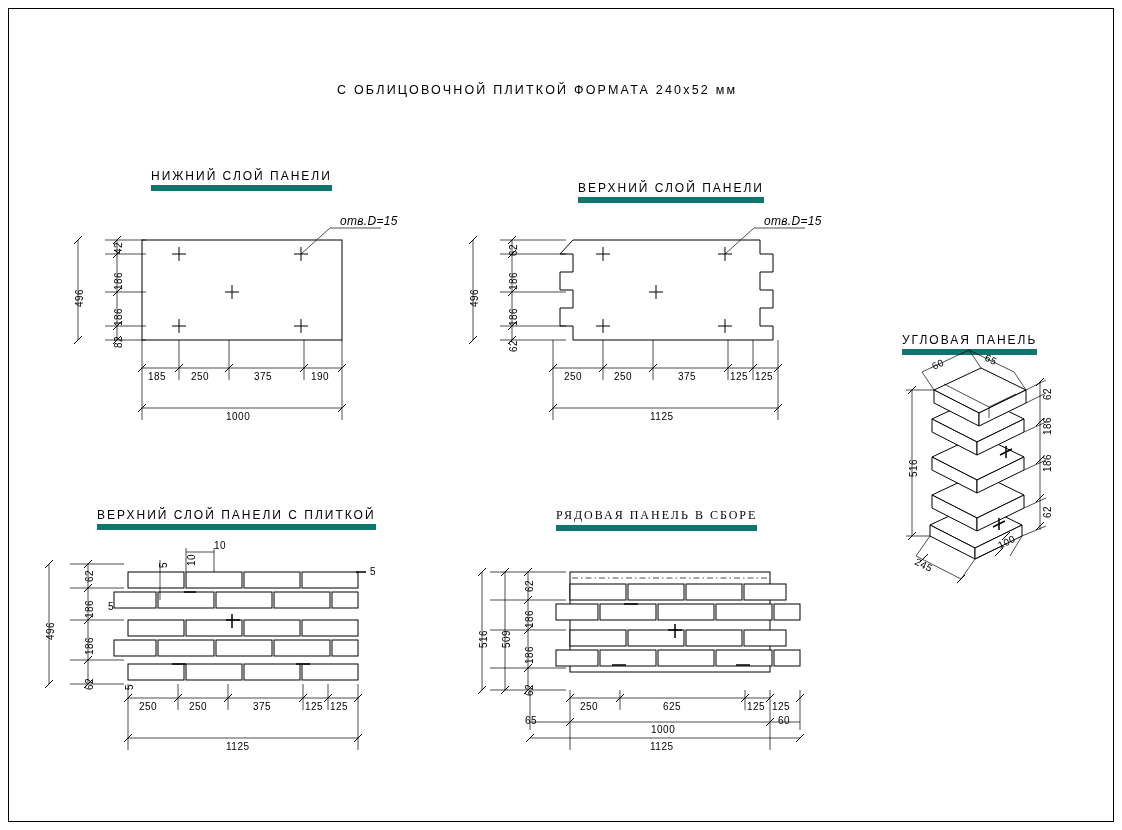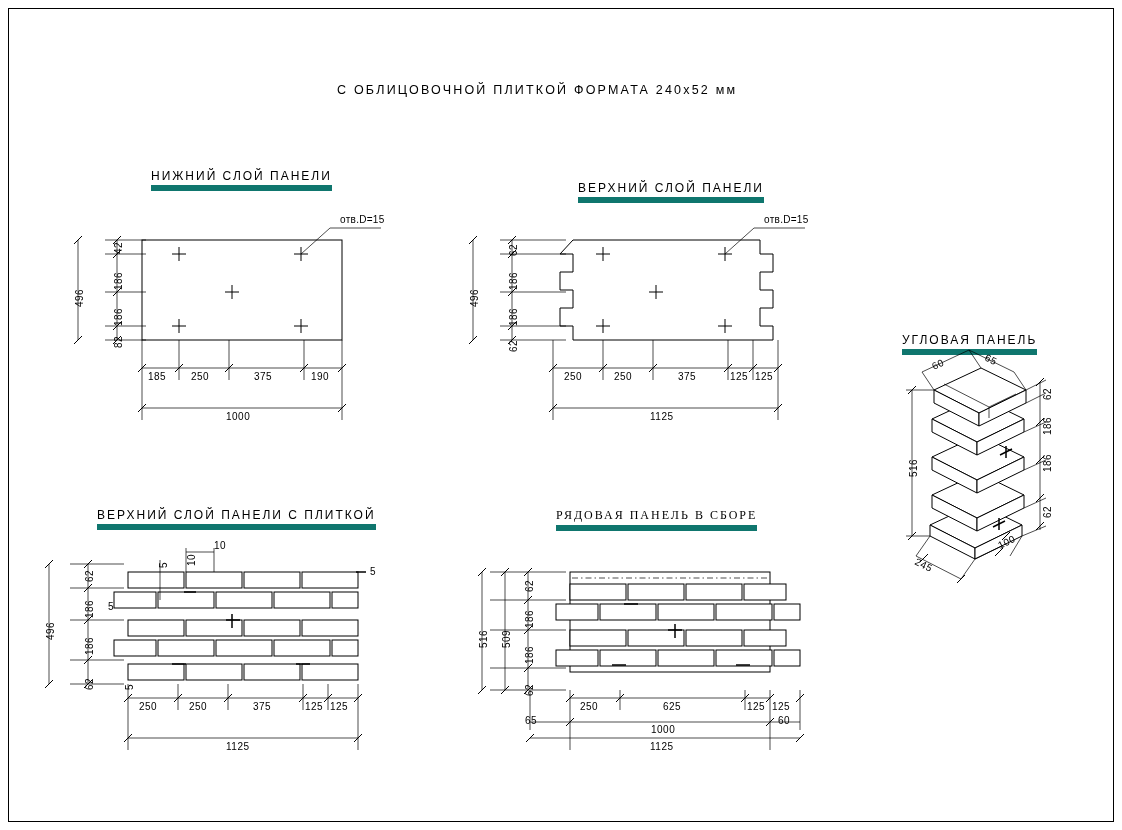--- a/index.html
+++ b/index.html
@@ -5,21 +5,21 @@
   html,body{margin:0;padding:0;background:#ffffff;}
   body{width:1122px;height:830px;font-family:"Liberation Sans",sans-serif;color:#000;}
   #sheet{position:relative;width:1122px;height:830px;overflow:hidden;}
   .frame{position:absolute;left:8px;top:8px;width:1104px;height:812px;border:1.6px solid #000;}
   .t{position:absolute;white-space:nowrap;font-size:11px;letter-spacing:1.2px;}
   .title1{font-size:17px;letter-spacing:3px;}
   .title2{font-size:12.5px;letter-spacing:2.2px;}
   .cap{font-size:12px;letter-spacing:2px;border-bottom:6px solid #0f766e;padding-bottom:2px;}
   .dim{font-size:10px;letter-spacing:0.5px;}
   .dimv{font-size:10px;letter-spacing:0.5px;transform-origin:0 0;transform:rotate(-90deg);}
-  .small{font-size:10px;letter-spacing:0.3px;}
+  .small{font-size:12px;letter-spacing:0.3px;font-style:italic;}
   svg{position:absolute;left:0;top:0;overflow:visible;}
   .ln{stroke:#000;stroke-width:1;fill:none;}
   .lnT{stroke:#000;stroke-width:0.7;fill:none;}
   .lnB{stroke:#000;stroke-width:1.5;fill:none;}
   .fillw{fill:#fff;stroke:#000;stroke-width:1;}
   .dash{stroke:#000;stroke-width:0.7;fill:none;stroke-dasharray:6 3 1.5 3;}
 </style>
 </head>
 <body>
 

